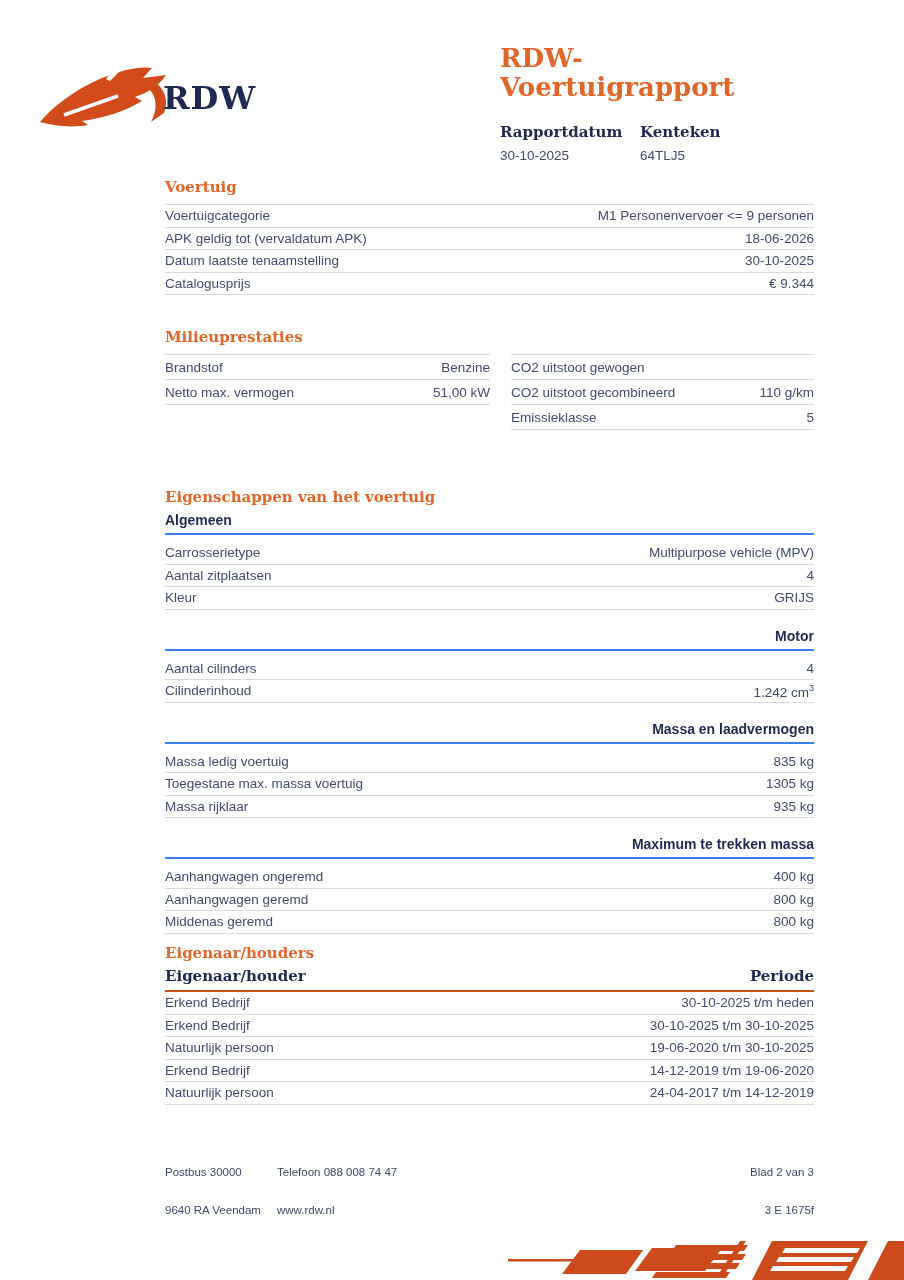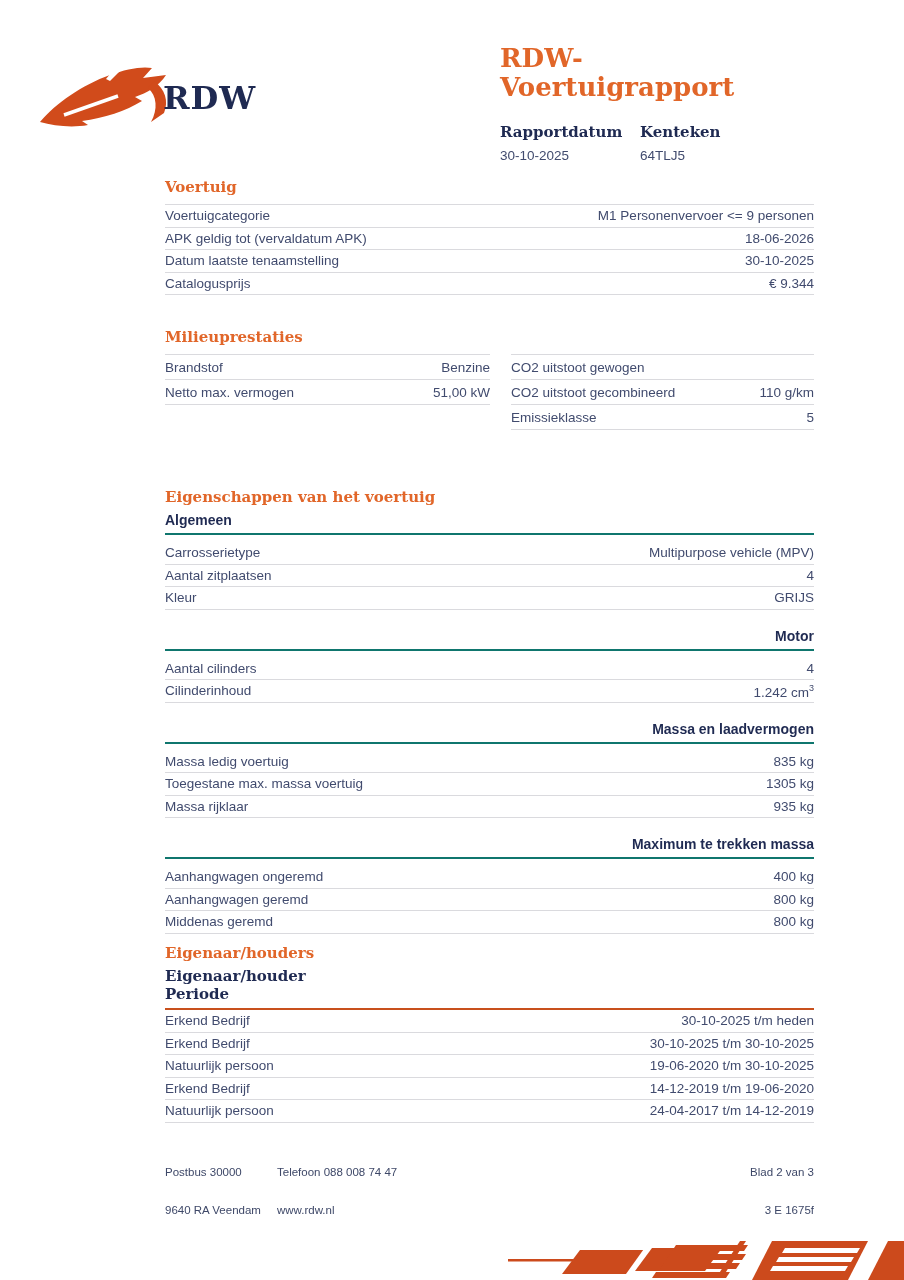--- a/index.html
+++ b/index.html
@@ -24,21 +24,21 @@
   #header-meta { display: flex; margin-top: 22px; }
   .meta-col { width: 140px; }
   .meta-label { font-size: 15px; color: #1F2A52; }
   .meta-value { font-size: 13.5px; color: #414B6E; margin-top: 7px; }
 
   
   .section { position: absolute; left: 165px; width: 649px; }
   .sec-h { font-size: 15px; color: #E16629; margin-bottom: 8px; }
   .sub-h {
     font-size: 14px; font-weight: bold; color: #1F2A52;
-    padding-bottom: 5px; border-bottom: 2px solid #0f766e;
+    padding-bottom: 5px; border-bottom: 2px solid #3b82f6;
   }
   .sub-h.gap { margin-top: 18px; text-align: right; }
   .sub-h.first { margin-top: 6px; }
 
   .rows { }
   .rows.pad-top { margin-top: 7px; }
   .row {
     display: flex; justify-content: space-between; align-items: center;
     height: 21.5px; border-bottom: 1px solid #DADADE;
     font-size: 13.5px; color: #414B6E;
@@ -52,21 +52,20 @@
   .two-col .col-left  { width: 325px; }
   .two-col .col-right { width: 303px; }
   .two-col .row { height: 24px; }
 
   
   .owner-head {
     display: flex; justify-content: space-between;
     font-size: 15px; color: #1F2A52;
     padding-bottom: 5px; border-bottom: 2px solid #C8501D;
     margin-top: 5px;
-    flex-direction: column;
   }
 
   
   #footer {
     position: absolute; left: 165px; top: 1166px; width: 649px;
     display: flex; font-size: 11.5px; color: #3E4868;
   }
   .f-col { display: flex; flex-direction: column; gap: 26px; }
   .f-col.c1 { width: 112px; }
   .f-col.c2 { flex: 1; }

